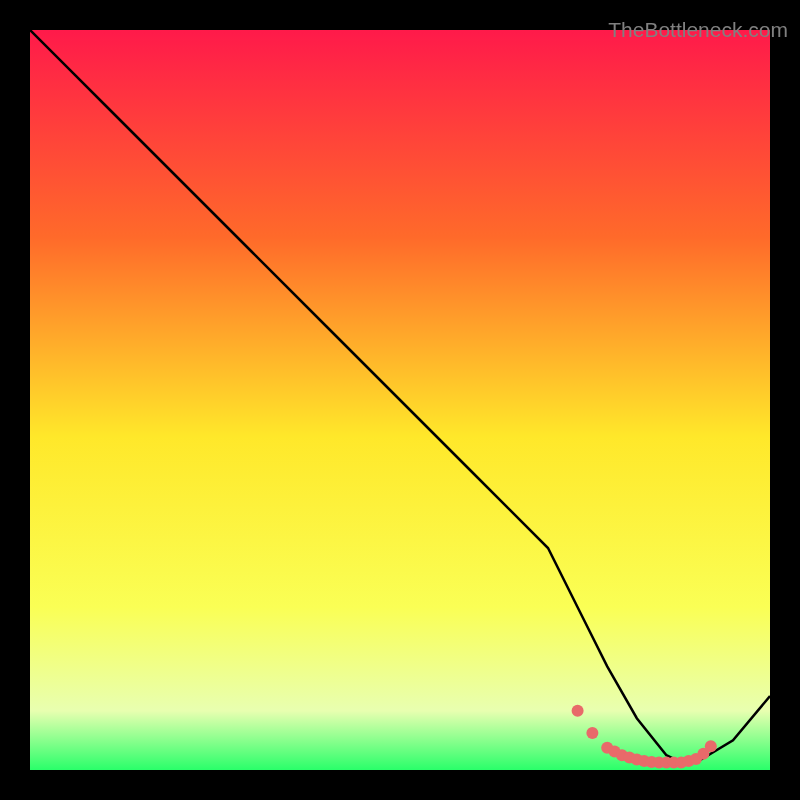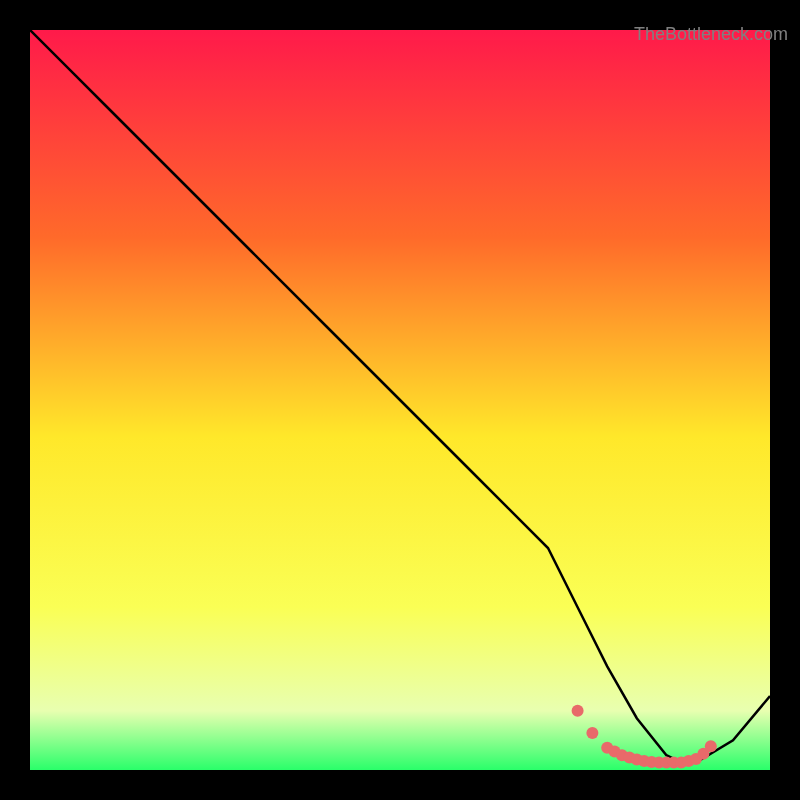--- a/index.html
+++ b/index.html
@@ -11,24 +11,24 @@
     position: relative;
     font-family: Arial, sans-serif;
   }
   .container {
     position: relative;
     width: 800px;
     height: 800px;
   }
   .watermark {
     position: absolute;
-    top: 24px;
+    top: 18px;
     right: 12px;
     color: #808080;
-    font-size: 18px;
+    font-size: 21px;
     z-index: 10;
   }
   .plot-area {
     position: absolute;
     left: 30px;
     top: 30px;
     width: 740px;
     height: 740px;
   }
   svg {

